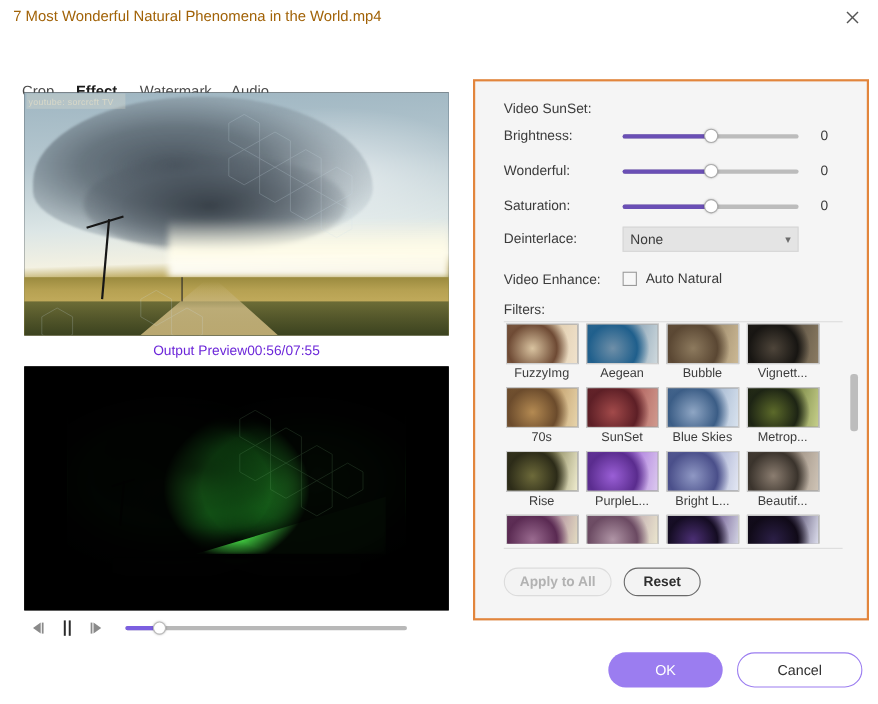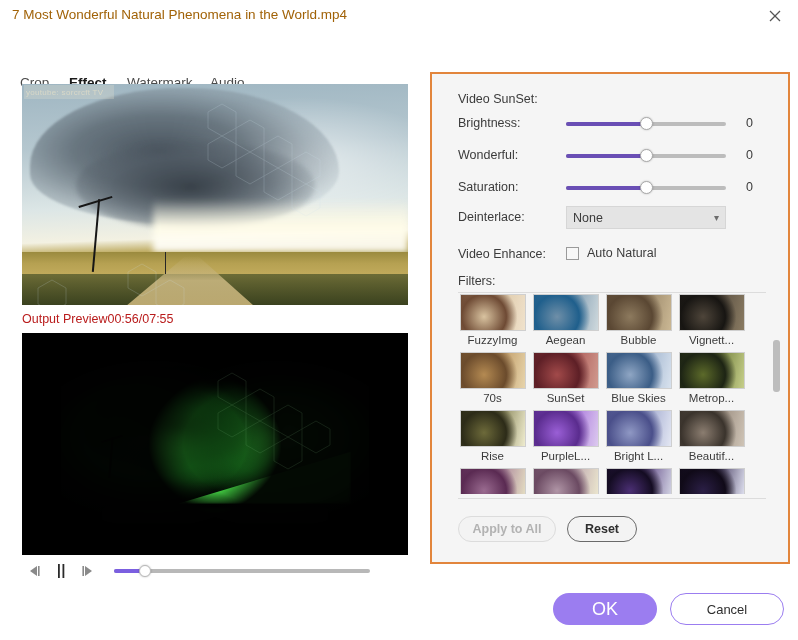--- a/index.html
+++ b/index.html
@@ -48,22 +48,22 @@
 
   .video-frame {
     position: absolute; left: 22px; width: 386px; height: 221px;
     background: #000; overflow: hidden;
   }
   #source-preview { top: 8px; }
   #output-preview  { top: 257px; height: 222px; }
 
   .preview-label-row {
     position: absolute; left: 22px; top: 233px; width: 386px; height: 20px;
-    display: flex; align-items: center; justify-content: flex-start;
-    font-size: 12.5px; color: #b91c1c;
+    display: flex; align-items: center; justify-content: center;
+    font-size: 12.5px; color: #6d28d9;
   }
 
   .player-bar {
     position: absolute; left: 22px; top: 481px; width: 386px; height: 28px;
     display: flex; align-items: center;
   }
   .pctrl {
     width: 26px; height: 22px; display: flex; align-items: center;
     justify-content: center; cursor: pointer; color: #7a7a7a;
   }
@@ -182,21 +182,21 @@
   }
   #reset-button {
     left: 135px; top: 442px; width: 70px; height: 26px;
     border: 1px solid #6a6a6a; color: #2e2e2e;
   }
 
   
   #ok-button {
     position: absolute; left: 553px; top: 593px; width: 104px; height: 32px;
     background: #9b7df0; border: none; border-radius: 16px;
-    color: #ffffff; font-size: 18px;
+    color: #ffffff; font-size: 13px;
     display: flex; align-items: center; justify-content: center; cursor: pointer;
   }
   #cancel-button {
     position: absolute; left: 670px; top: 593px; width: 114px; height: 32px;
     background: #ffffff; border: 1px solid #9b7df0; border-radius: 16px;
     color: #2e2e2e; font-size: 13px;
     display: flex; align-items: center; justify-content: center; cursor: pointer;
   }
 
   

